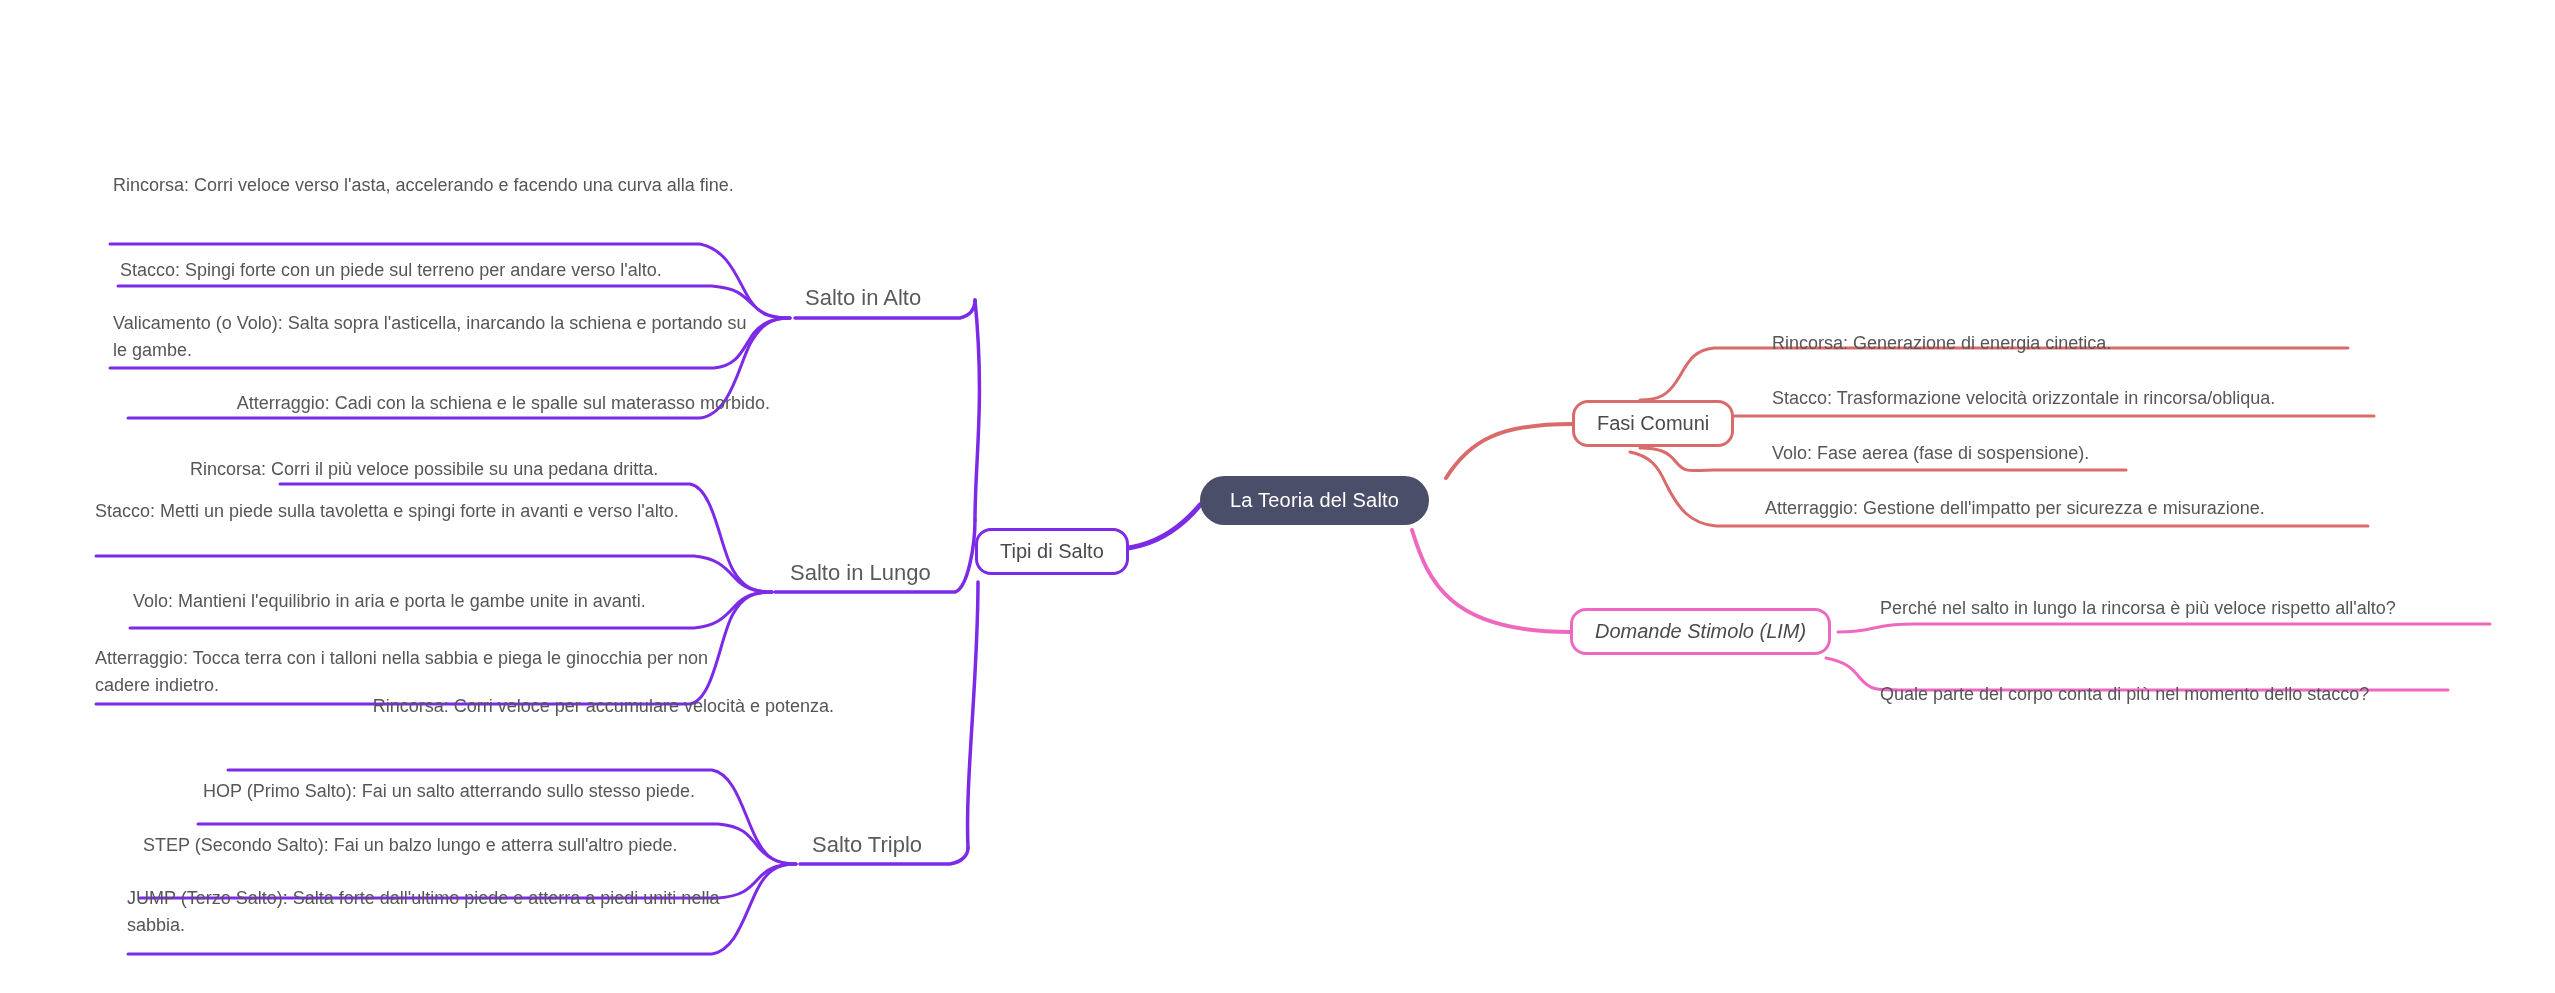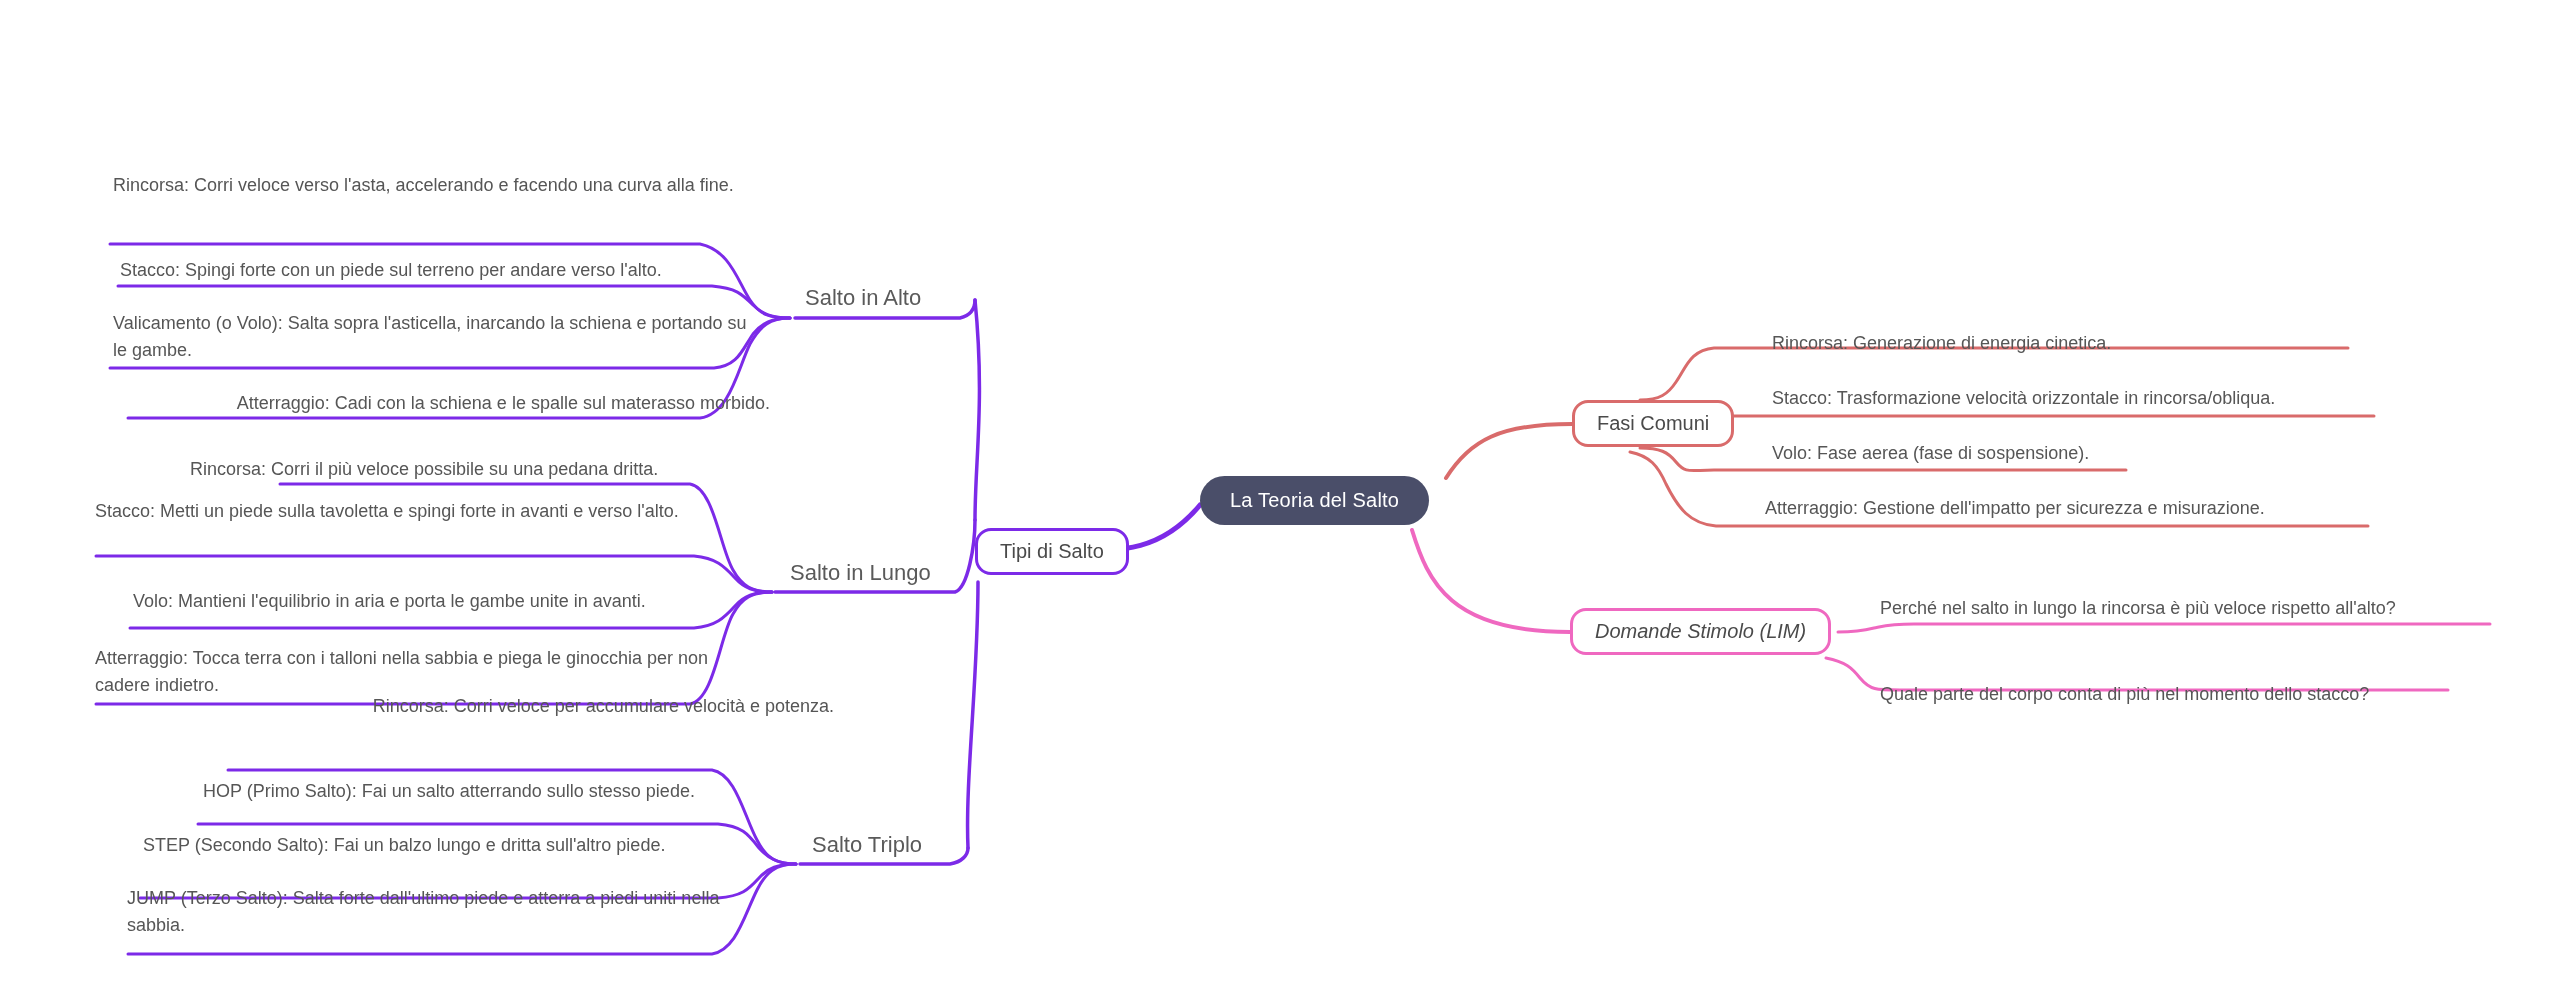--- a/index.html
+++ b/index.html
@@ -157,21 +157,21 @@
   <div class="leaf two-line" style="left:95px; top:498px; width:650px;">Stacco: Metti un piede sulla tavoletta e spingi forte in avanti e verso l'alto.</div>
 
   <div class="leaf" style="left:133px; top:588px; width:620px;">Volo: Mantieni l'equilibrio in aria e porta le gambe unite in avanti.</div>
 
   <div class="leaf two-line" style="left:95px; top:645px; width:650px;">Atterraggio: Tocca terra con i talloni nella sabbia e piega le ginocchia per non cadere indietro.</div>
 
   <div class="leaf" style="left:234px; top:693px; width:600px;text-align:right;">Rincorsa: Corri veloce per accumulare velocità e potenza.</div>
 
   <div class="leaf" style="left:203px; top:778px; width:600px;">HOP (Primo Salto): Fai un salto atterrando sullo stesso piede.</div>
 
-  <div class="leaf" style="left:143px; top:832px; width:620px;">STEP (Secondo Salto): Fai un balzo lungo e dritta sull'altro piede.</div>
+  <div class="leaf" style="left:143px; top:832px; width:620px;">STEP (Secondo Salto): Fai un balzo lungo e atterra sull'altro piede.</div>
 
   <div class="leaf two-line" style="left:127px; top:885px; width:640px;">JUMP (Terzo Salto): Salta forte dall'ultimo piede e atterra a piedi uniti nella sabbia.</div>
 
   <div class="leaf" style="left:1772px; top:330px; width:640px;">Rincorsa: Generazione di energia cinetica.</div>
 
   <div class="leaf" style="left:1772px; top:385px; width:660px;">Stacco: Trasformazione velocità orizzontale in rincorsa/obliqua.</div>
 
   <div class="leaf" style="left:1772px; top:440px; width:640px;">Volo: Fase aerea (fase di sospensione).</div>
 
   <div class="leaf" style="left:1765px; top:495px; width:660px;">Atterraggio: Gestione dell'impatto per sicurezza e misurazione.</div>

